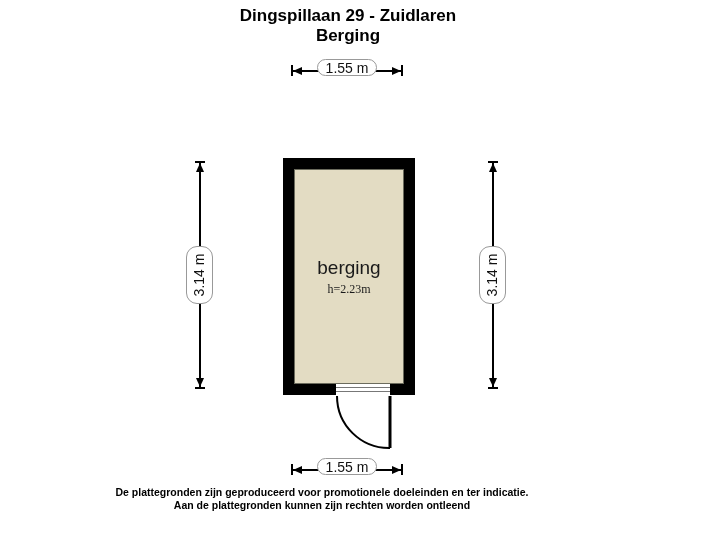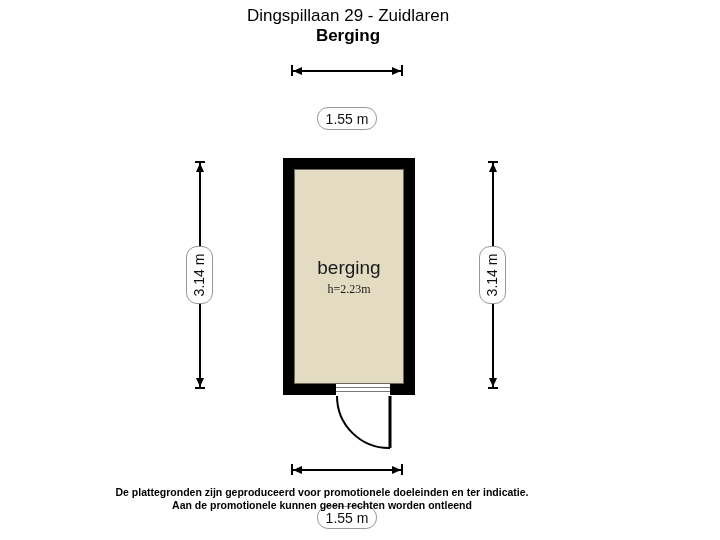--- a/index.html
+++ b/index.html
@@ -8,21 +8,21 @@
     background: #ffffff;
     position: relative;
     overflow: hidden;
     font-family: "Liberation Sans", "DejaVu Sans", sans-serif;
     color: #000;
   }
   .abs { position: absolute; }
 
   
   .title-block { left: 0; top: 6px; width: 696px; text-align: center; }
-  .title-line1 { font-size: 17px; font-weight: 400; line-height: 20px; }
+  .title-line1 { font-size: 17px; font-weight: 700; line-height: 20px; }
   .title-line2 { font-size: 17px; font-weight: 700; line-height: 20px; }
 
   
   .room-walls { left: 283px; top: 158px; width: 132px; height: 237px; background: #000; }
   .room-floor {
     left: 294px; top: 169px; width: 110px; height: 215px;
     background: #e3dcc3;
     border: 1px solid #6b6b5d;
     box-sizing: border-box;
     display: flex; flex-direction: column; align-items: center; justify-content: center;
@@ -52,21 +52,21 @@
   .arrow.down  { border-left: 4px solid transparent; border-right: 4px solid transparent; border-top: 9px solid #000; }
 
   .dim-pill {
     background: #fff;
     border: 1px solid #999;
     border-radius: 11px;
     box-sizing: border-box;
     display: flex; align-items: center; justify-content: center;
     font-size: 14px; font-weight: 400; color: #111;
   }
-  .dim-pill.horiz { width: 60px; height: 23px; margin-top: 48px; }
+  .dim-pill.horiz { width: 60px; height: 17px; }
   .dim-pill.vert  { width: 27px; height: 58px; }
   .dim-pill.vert span { transform: rotate(-90deg); white-space: nowrap; }
 
   
   .footer-block { left: 0; top: 486px; width: 644px; text-align: center; }
   .footer-line { font-size: 10.5px; font-weight: 700; line-height: 12.5px; color: #000; }
 </style>
 </head>
 <body>
 
@@ -131,14 +131,14 @@
   <div class="abs arrow left" style="left:293px; top:466px;"></div>
   <div class="abs tick-v" style="left:401px; top:464px;"></div>
   <div class="abs arrow right" style="left:392px; top:466px;"></div>
   <div class="abs dim-pill horiz" style="left:317px; top:458px;">
     <span>1.55 m</span>
   </div>
 </div>
 
 <div class="abs footer-block">
   <div class="footer-line">De plattegronden zijn geproduceerd voor promotionele doeleinden en ter indicatie.</div>
-  <div class="footer-line">Aan de promotionele kunnen geen rechten worden ontleend</div>
+  <div class="footer-line">Aan de plattegronden kunnen zijn rechten worden ontleend</div>
 </div>
 
 </body></html>

